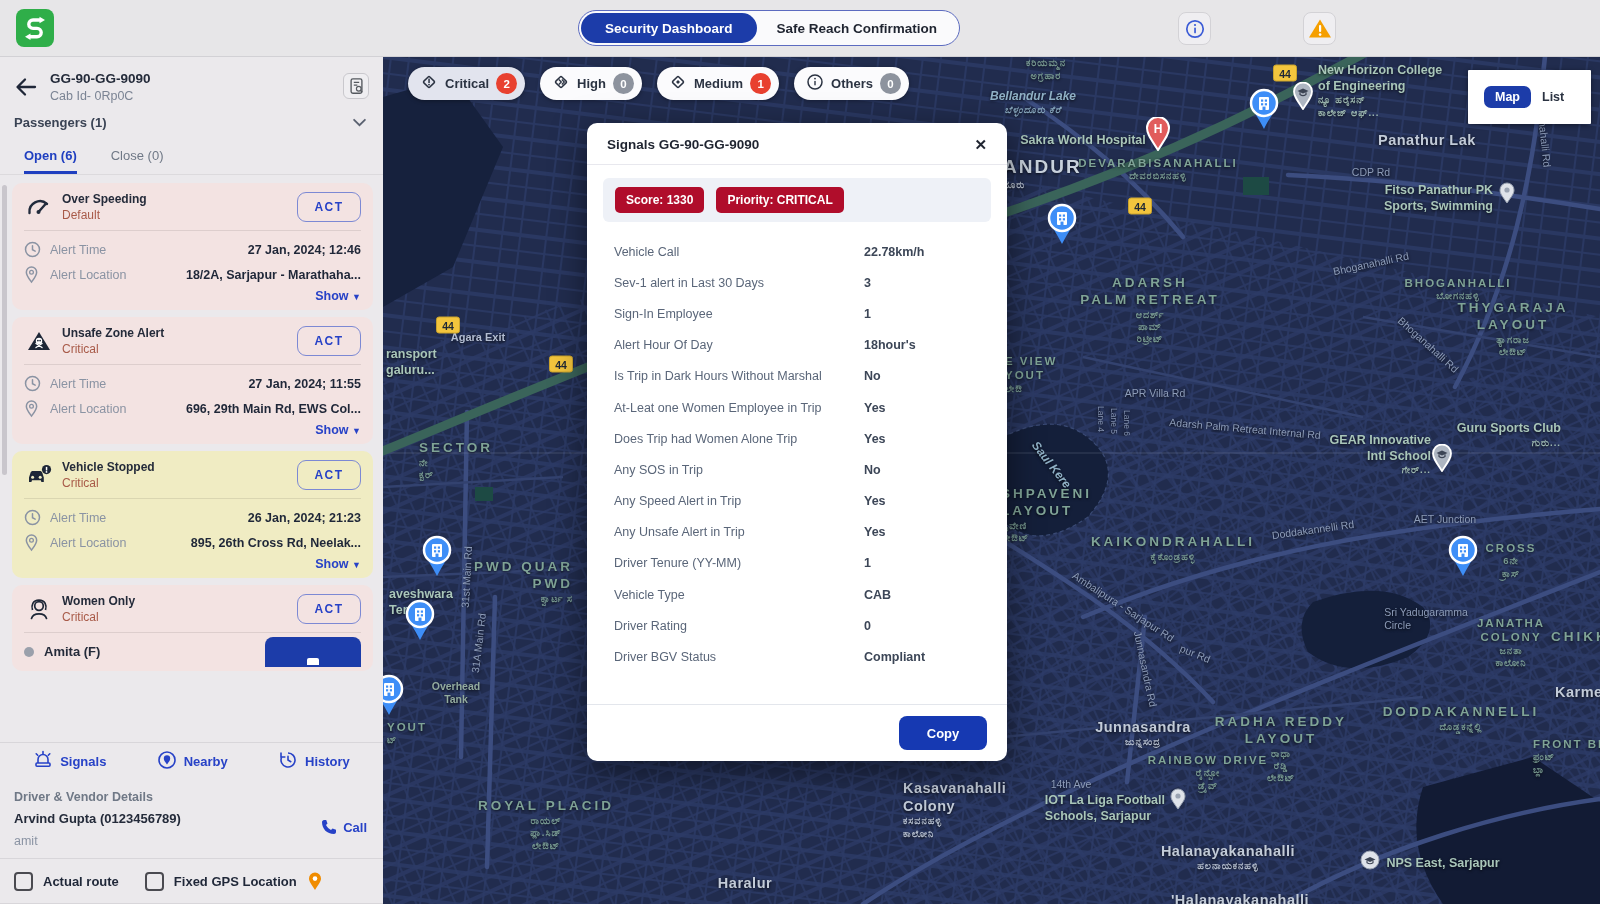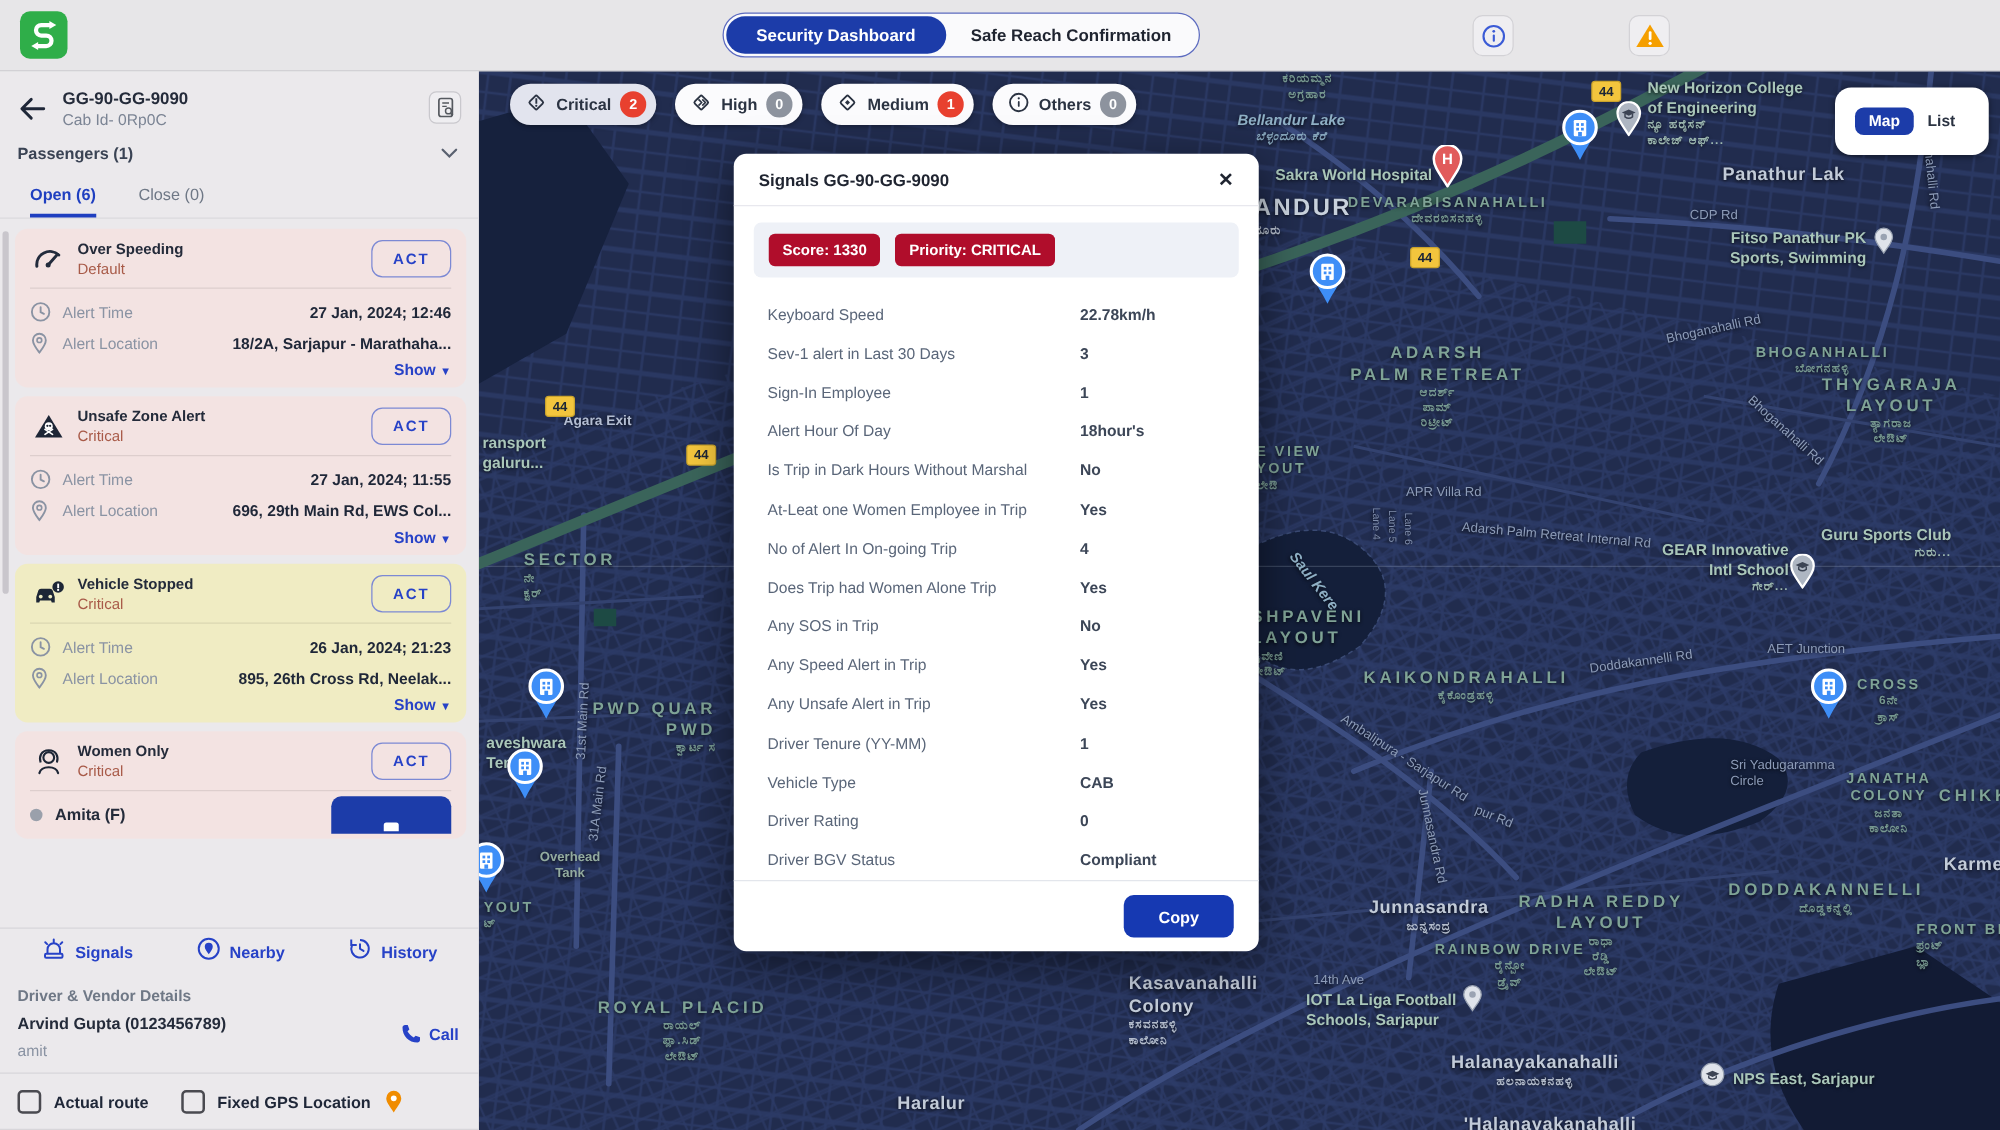--- a/index.html
+++ b/index.html
@@ -81,21 +81,21 @@
   .shield{position:absolute;width:24px;height:17px;transform:translate(-50%,-50%);background:#f3c53d;border:1px solid #caa32c;border-radius:3px;color:#1d2636;font-size:10.5px;font-weight:700;display:flex;align-items:center;justify-content:center}
   .marker{position:absolute;transform:translate(-50%,-100%);cursor:pointer}
   .marker.poi-dot,.marker.school-dot{transform:translate(-50%,-50%);cursor:default}
   .chips{position:absolute;left:25px;top:10px;display:flex;gap:15px}
   .chip{height:33px;border:none;border-radius:17px;background:#fbfbfd;display:flex;align-items:center;gap:7px;padding:0 8px 0 12px;font-family:inherit;cursor:pointer;box-shadow:0 1px 4px rgba(0,0,0,.35)}
   .chip.active{background:#e2e4ee}
   .chip-lb{font-size:13px;font-weight:600;color:#2b3342}
   .chip-bd{min-width:21px;height:21px;border-radius:11px;color:#fff;font-size:11.5px;font-weight:700;display:flex;align-items:center;justify-content:center;padding:0 4px}
   .chip-bd.red{background:#e8402f}
   .chip-bd.gray{background:#8d939e}
-  .vt{position:absolute;left:1085px;top:13px;background:#fff;border-radius:13px;display:flex;padding:16px;box-shadow:0 1px 5px rgba(0,0,0,.45)}
+  .vt{position:absolute;left:1085px;top:13px;background:#fff;border-radius:1px;display:flex;padding:16px;box-shadow:0 1px 5px rgba(0,0,0,.45)}
   .vt-on{background:#1c3ca9;color:#fff;border-radius:7px;padding:4px 11px;font-weight:700;font-size:12.5px;cursor:pointer}
   .vt-off{padding:4px 11px;font-weight:700;font-size:12.5px;color:#2b3342;cursor:pointer}
   .attr{position:absolute;right:0;bottom:14px;display:flex;gap:2px}
   .attr-it{background:rgba(225,227,232,.92);color:#35393f;font-size:10px;padding:2px 7px;cursor:pointer}
   
   .modal{position:absolute;left:204px;top:66px;width:420px;height:638px;background:#fff;border-radius:10px;box-shadow:0 10px 34px rgba(0,0,0,.5);display:flex;flex-direction:column;z-index:60}
   .m-head{display:flex;align-items:center;justify-content:space-between;padding:14px 20px 12px;border-bottom:1px solid #e8e8ee}
   .m-title{font-size:13.5px;font-weight:700;color:#1f2430}
   .m-close{font-size:15px;font-weight:700;color:#1f2430;cursor:pointer;line-height:1}
   .m-badges{margin:13px 16px 4px;background:#eef1f7;border-radius:6px;padding:9px 12px;display:flex;gap:12px}
@@ -619,21 +619,21 @@
     <div class="m-head">
       <span class="m-title">Signals GG-90-GG-9090</span>
       <span class="m-close">✕</span>
     </div>
     <div class="m-badges" id="modal-badges">
         <span class="mbadge">Score: 1330</span>
         <span class="mbadge">Priority: CRITICAL</span>
       </div>
     <div id="modal-rows">
         <div class="mrow">
-          <span class="mlb">Keyboard Speed</span>
+          <span class="mlb">Vehicle Call</span>
           <span class="mvl">22.78km/h</span>
         </div>
         <div class="mrow">
           <span class="mlb">Sev-1 alert in Last 30 Days</span>
           <span class="mvl">3</span>
         </div>
         <div class="mrow">
           <span class="mlb">Sign-In Employee</span>
           <span class="mvl">1</span>
         </div>
@@ -643,24 +643,20 @@
         </div>
         <div class="mrow">
           <span class="mlb">Is Trip in Dark Hours Without Marshal</span>
           <span class="mvl">No</span>
         </div>
         <div class="mrow">
           <span class="mlb">At-Leat one Women Employee in Trip</span>
           <span class="mvl">Yes</span>
         </div>
         <div class="mrow">
-          <span class="mlb">No of Alert In On-going Trip</span>
-          <span class="mvl">4</span>
-        </div>
-        <div class="mrow">
           <span class="mlb">Does Trip had Women Alone Trip</span>
           <span class="mvl">Yes</span>
         </div>
         <div class="mrow">
           <span class="mlb">Any SOS in Trip</span>
           <span class="mvl">No</span>
         </div>
         <div class="mrow">
           <span class="mlb">Any Speed Alert in Trip</span>
           <span class="mvl">Yes</span>

